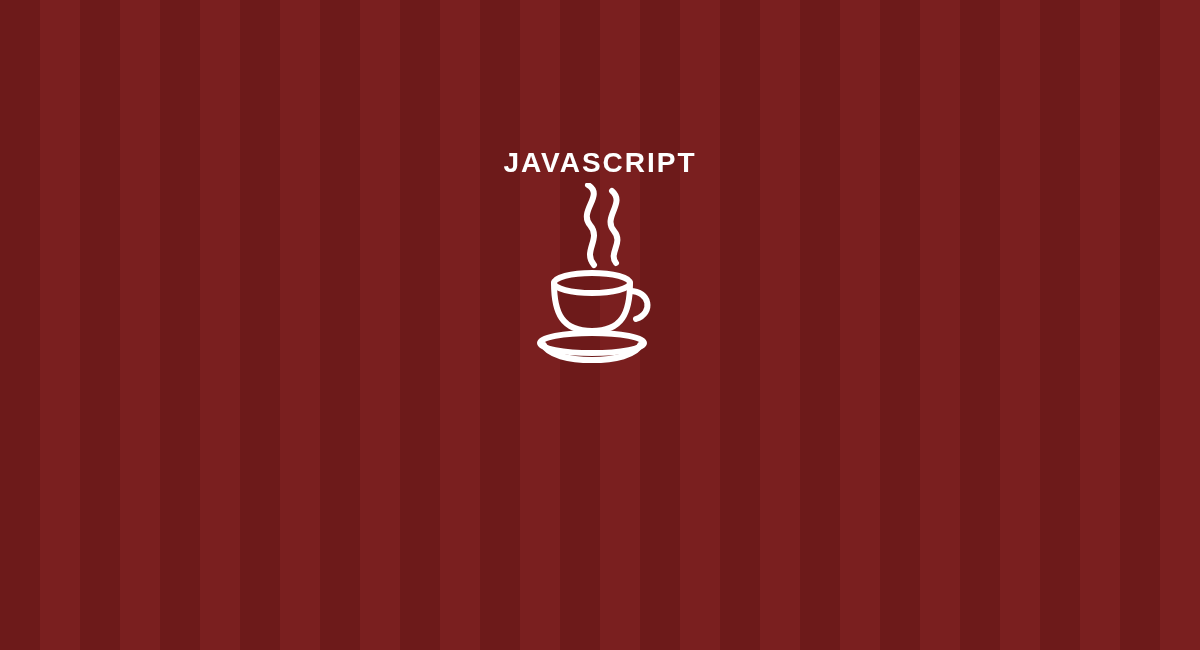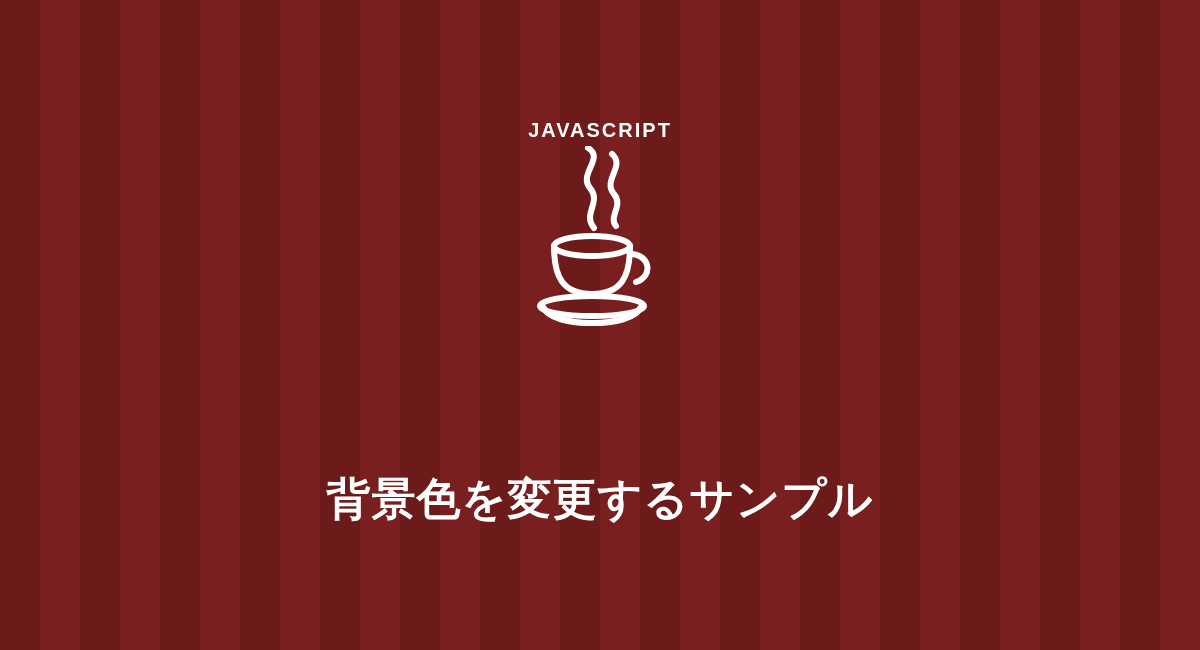--- a/index.html
+++ b/index.html
@@ -27,21 +27,21 @@
       );
       display: flex;
       flex-direction: column;
       align-items: center;
       justify-content: center;
       color: #ffffff;
       position: relative;
     }
     
     .category-label {
-      font-size: 20px;
+      font-size: 28px;
       font-weight: 800;
       letter-spacing: 2px;
       margin-bottom: 4px;
     }
     
     .icon-wrap {
       margin-bottom: 60px;
     }
     
     .java-icon {
@@ -77,15 +77,14 @@
       <path d="M 100 108 C 120 108, 124 130, 106 136"></path>
 
       <ellipse cx="62" cy="160" rx="52" ry="10"></ellipse>
 
       <path d="M 14 162 C 20 182, 104 182, 110 162"></path>
     </svg>
   </div>
 
   <div class="title-text">
     <br>
-    <span>背景色を変更するサンプル</span>
   </div>
 </div>
 
 </body></html>

